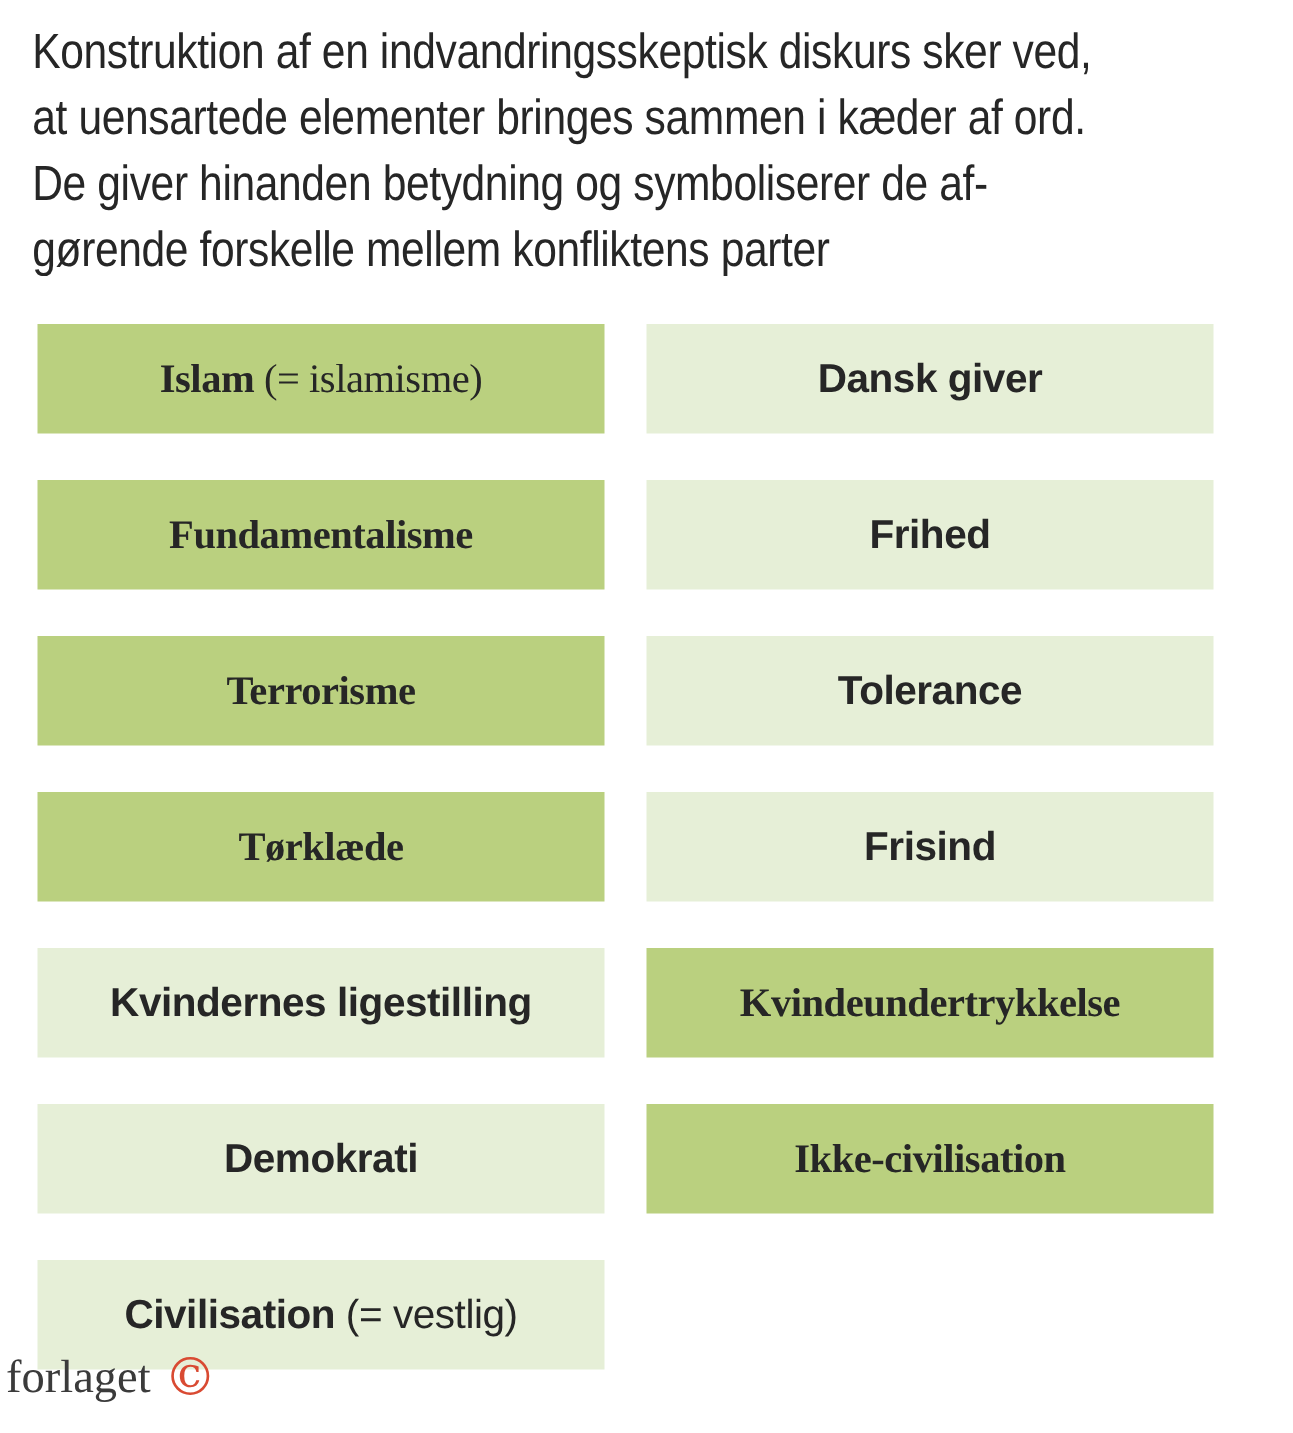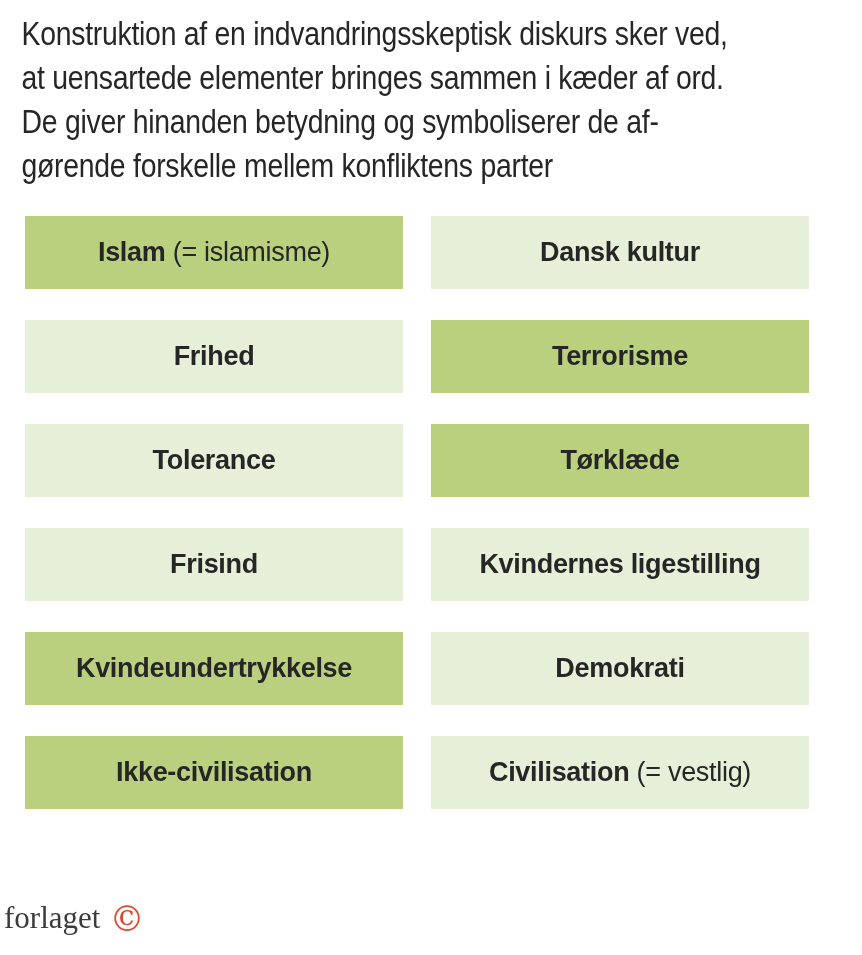--- a/index.html
+++ b/index.html
@@ -45,20 +45,21 @@
     align-items: center;
     justify-content: center;
     font-size: 27px;
     font-weight: 700;
     letter-spacing: -0.3px;
     white-space: pre;
     color: var(--text-color, #262626);
   }
   .concept-box.left {
     background: var(--left-box, #bad07f);
+    font-family: Liberation Serif, serif;
   }
   .concept-box.right {
     background: var(--right-box, #e6efd7);
   }
   .concept-box .normal {
     font-weight: 400;
   }
   .footer {
     position: absolute;
     left: 4px;
@@ -87,22 +88,23 @@
   <div class="intro">
     <div class="intro-line">Konstruktion af en indvandringsskeptisk diskurs sker ved,</div>
     <div class="intro-line">at uensartede elementer bringes sammen i kæder af ord.</div>
     <div class="intro-line">De giver hinanden betydning og symboliserer de af-</div>
     <div class="intro-line">gørende forskelle mellem konfliktens parter</div>
   </div>
 
   <div class="concept-grid">
 
     <div class="concept-box left"><span>Islam</span><span class="normal"> (= islamisme)</span></div>
-    <div class="concept-box right"><span>Dansk kultur</span><span class="normal"></span></div>
+    <div class="concept-box right"><span>Dansk giver</span><span class="normal"></span></div>
 
+    <div class="concept-box left"><span>Fundamentalisme</span><span class="normal"></span></div>
     <div class="concept-box right"><span>Frihed</span><span class="normal"></span></div>
 
     <div class="concept-box left"><span>Terrorisme</span><span class="normal"></span></div>
     <div class="concept-box right"><span>Tolerance</span><span class="normal"></span></div>
 
     <div class="concept-box left"><span>Tørklæde</span><span class="normal"></span></div>
     <div class="concept-box right"><span>Frisind</span><span class="normal"></span></div>
 
     <div class="concept-box right"><span>Kvindernes ligestilling</span><span class="normal"></span></div>
     <div class="concept-box left"><span>Kvindeundertrykkelse</span><span class="normal"></span></div>

